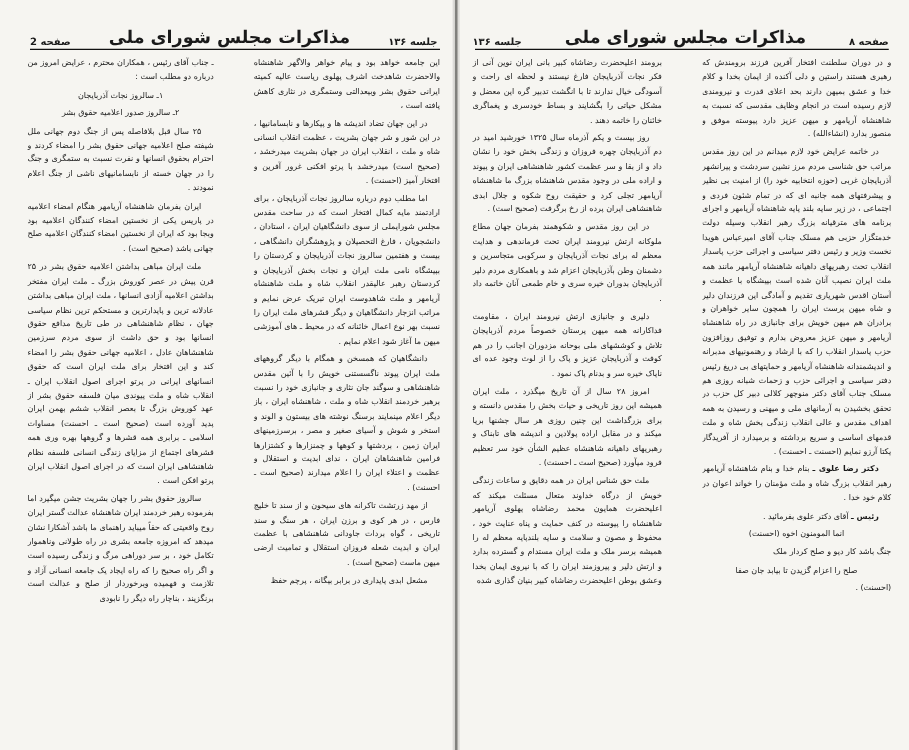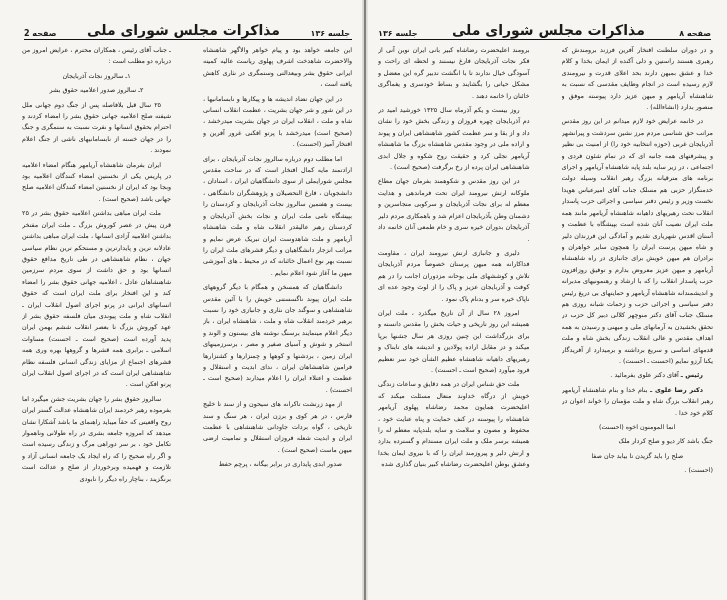--- a/index.html
+++ b/index.html
@@ -73,21 +73,21 @@
         <p>ایران بفرمان شاهنشاه آریامهر هنگام امضاء اعلامیه در پاریس یکی از نخستین امضاء کنندگان اعلامیه بود وبجا بود که ایران از نخستین امضاء کنندگان اعلامیه صلح جهانی باشد (صحیح است) .</p>
         <p>ملت ایران مباهی بداشتن اعلامیه حقوق بشر در ۲۵ قرن پیش در عصر کوروش بزرگ ـ ملت ایران مفتخر بداشتن اعلامیه آزادی انسانها ، ملت ایران مباهی بداشتن عادلانه ترین و پایدارترین و مستحکم ترین نظام سیاسی جهان ، نظام شاهنشاهی در طی تاریخ مدافع حقوق انسانها بود و حق داشت از سوی مردم سرزمین شاهنشاهان عادل ، اعلامیه جهانی حقوق بشر را امضاء کند و این افتخار برای ملت ایران است که حقوق انسانهای ایرانی در پرتو اجرای اصول انقلاب ایران ـ انقلاب شاه و ملت پیوندی میان فلسفه حقوق بشر از عهد کوروش بزرگ تا بعصر انقلاب ششم بهمن ایران پدید آورده است (صحیح است ـ احسنت) مساوات اسلامی ـ برابری همه قشرها و گروهها بهره وری همه قشرهای اجتماع از مزایای زندگی انسانی فلسفه نظام شاهنشاهی ایران است که در اجرای اصول انقلاب ایران پرتو افکن است .</p>
         <p>سالروز حقوق بشر را جهان بشریت جشن میگیرد اما بفرموده رهبر خردمند ایران شاهنشاه عدالت گستر ایران روح واقعیتی که حقاً میباید راهنمای ما باشد آشکارا نشان میدهد که امروزه جامعه بشری در راه طولانی وناهموار تکامل خود ، بر سر دوراهی مرگ و زندگی رسیده است و اگر راه صحیح را که راه ایجاد یک جامعه انسانی آزاد و تلازمت و فهمیده وبرخوردار از صلح و عدالت است برنگزیند ، بناچار راه دیگر را نابودی</p>
       </div>
       <div class="col">
         <p class="noindent">این جامعه خواهد بود و پیام خواهر والاگهر شاهنشاه والاحضرت شاهدخت اشرف پهلوی ریاست عالیه کمیته ایرانی حقوق بشر وبیعدالتی وستمگری در نثاری کاهش یافته است ،</p>
         <p>در این جهان تضاد اندیشه ها و پیکارها و نابسامانیها ، در این شور و شر جهان بشریت ، عظمت انقلاب انسانی شاه و ملت ، انقلاب ایران در جهان بشریت میدرخشد ، (صحیح است) میدرخشد با پرتو افکنی غرور آفرین و افتخار آمیز (احسنت) .</p>
         <p>اما مطلب دوم درباره سالروز نجات آذربایجان ، برای ارادتمند مایه کمال افتخار است که در ساحت مقدس مجلس شورایملی از سوی دانشگاهیان ایران ، استادان ، دانشجویان ، فارغ التحصیلان و پژوهشگران دانشگاهی ، بیست و هفتمین سالروز نجات آذربایجان و کردستان را بپیشگاه نامی ملت ایران و نجات بخش آذربایجان و کردستان رهبر عالیقدر انقلاب شاه و ملت شاهنشاه آریامهر و ملت شاهدوست ایران تبریک عرض نمایم و مراتب انزجار دانشگاهیان و دیگر قشرهای ملت ایران را نسبت بهر نوع اعمال خائنانه که در محیط ـ های آموزشی میهن ما آغاز شود اعلام نمایم .</p>
         <p>دانشگاهیان که همسخن و همگام با دیگر گروههای ملت ایران پیوند ناگسستنی خویش را با آئین مقدس شاهنشاهی و سوگند جان نثاری و جانبازی خود را نسبت برهبر خردمند انقلاب شاه و ملت ، شاهنشاه ایران ، باز دیگر اعلام مینمایند برسنگ نوشته های بیستون و الوند و استخر و شوش و آسیای صغیر و مصر ، برسرزمینهای ایران زمین ، بردشتها و کوهها و چمنزارها و کشتزارها فرامین شاهنشاهان ایران ، ندای ابدیت و استقلال و عظمت و اعتلاء ایران را اعلام میدارند (صحیح است ـ احسنت) .</p>
         <p>از مهد زرتشت تاکرانه های سیحون و از سند تا خلیج فارس ، در هر کوی و برزن ایران ، هر سنگ و سند تاریخی ، گواه بردات جاودانی شاهنشاهی با عظمت ایران و ابدیت شعله فروزان استقلال و تمامیت ارضی میهن ماست (صحیح است) .</p>
-        <p>صدور ابدی پایداری در برابر بیگانه ، پرچم حفظ</p>
+        <p>مشعل ابدی پایداری در برابر بیگانه ، پرچم حفظ</p>
       </div>
     </div>
   </div>
 
   <div class="page page-right">
     <div class="header">
       <span>صفحه ۸</span>
       <span class="title">مذاکرات مجلس شورای ملی</span>
       <span>جلسه ۱۳۶</span>
     </div>
@@ -98,29 +98,29 @@
         <p>روز بیست و یکم آذرماه سال ۱۳۲۵ خورشید امید در دم آذربایجان چهره فروزان و زندگی بخش خود را نشان داد و از بقا و سر عظمت کشور شاهنشاهی ایران و پیوند و اراده ملی در وجود مقدس شاهنشاه بزرگ ما شاهنشاه آریامهر تجلی کرد و حقیقت روح شکوه و جلال ابدی شاهنشاهی ایران پرده از رخ برگرفت (صحیح است) .</p>
         <p>در این روز مقدس و شکوهمند بفرمان جهان مطاع ملوکانه ارتش نیرومند ایران تحت فرماندهی و هدایت معظم له برای نجات آذربایجان و سرکوبی متجاسرین و دشمنان وطن بآذربایجان اعزام شد و باهمکاری مردم دلیر آذربایجان بدوران خیره سری و خام طمعی آنان خاتمه داد .</p>
         <p>دلیری و جانبازی ارتش نیرومند ایران ، مقاومت فداکارانه همه میهن پرستان خصوصاً مردم آذربایجان تلاش و کوششهای ملی بوحانه مزدوران اجانب را در هم کوفت و آذربایجان عزیز و پاک را از لوث وجود عده ای ناپاک خیره سر و بدنام پاک نمود .</p>
         <p>امروز ۲۸ سال از آن تاریخ میگذرد ، ملت ایران همیشه این روز تاریخی و حیات بخش را مقدس دانسته و برای بزرگداشت این چنین روزی هر سال جشنها برپا میکند و در مقابل اراده پولادین و اندیشه های تابناک و رهبریهای داهیانه شاهنشاه عظیم الشأن خود سر تعظیم فرود میآورد (صحیح است ـ احسنت) .</p>
         <p>ملت حق شناس ایران در همه دقایق و ساعات زندگی خویش از درگاه خداوند متعال مسئلت میکند که اعلیحضرت همایون محمد رضاشاه پهلوی آریامهر شاهنشاه را پیوسته در کنف حمایت و پناه عنایت خود ، محفوظ و مصون و سلامت و سایه بلندپایه معظم له را همیشه برسر ملک و ملت ایران مستدام و گسترده بدارد و ارتش دلیر و پیروزمند ایران را که با نیروی ایمان بخدا وعشق بوطن اعلیحضرت رضاشاه کبیر بنیان گذاری شده</p>
       </div>
       <div class="col">
         <p class="noindent">و در دوران سلطنت افتخار آفرین فرزند برومندش که رهبری هستند راستین و دلی آکنده از ایمان بخدا و کلام خدا و عشق بمیهن دارند بحد اعلای قدرت و نیرومندی لازم رسیده است در انجام وظایف مقدسی که نسبت به شاهنشاه آریامهر و میهن عزیز دارد پیوسته موفق و منصور بدارد (انشاءالله) .</p>
         <p>در خاتمه عرایض خود لازم میدانم در این روز مقدس مراتب حق شناسی مردم مرز نشین سردشت و پیرانشهر آذربایجان غربی (حوزه انتخابیه خود را) از امنیت بی نظیر و پیشرفتهای همه جانبه ای که در تمام شئون فردی و اجتماعی ، در زیر سایه بلند پایه شاهنشاه آریامهر و اجرای برنامه های مترقیانه بزرگ رهبر انقلاب وسیله دولت خدمتگزار حزبی هم مسلک جناب آقای امیرعباس هویدا نخست وزیر و رئیس دفتر سیاسی و اجرائی حزب پاسدار انقلاب تحت رهبریهای داهیانه شاهنشاه آریامهر مانند همه ملت ایران نصیب آنان شده است بپیشگاه با عظمت و آستان اقدس شهریاری تقدیم و آمادگی این فرزندان دلیر و شاه میهن پرست ایران را همچون سایر خواهران و برادران هم میهن خویش برای جانبازی در راه شاهنشاه آریامهر و میهن عزیز معروض بدارم و توفیق روزافزون حزب پاسدار انقلاب را که با ارشاد و رهنمونیهای مدبرانه و اندیشمندانه شاهنشاه آریامهر و حمایتهای بی دریغ رئیس دفتر سیاسی و اجرائی حزب و زحمات شبانه روزی هم مسلک جناب آقای دکتر منوچهر کلالی دبیر کل حزب در تحقق بخشیدن به آرمانهای ملی و میهنی و رسیدن به همه اهداف مقدس و عالی انقلاب زندگی بخش شاه و ملت قدمهای اساسی و سریع برداشته و برمیدارد از آفریدگار یکتا آرزو نمایم (احسنت ـ احسنت) .</p>
         <p>
+          <span class="speaker">دکتر رضا علوی ـ</span>
+          <span>بنام خدا و بنام شاهنشاه آریامهر رهبر انقلاب بزرگ شاه و ملت مؤمنان را خواند اعوان در کلام خود خدا .</span>
+        </p>
+        <p>
           <span class="speaker">رئیس ـ</span>
           <span>آقای دکتر علوی بفرمائید .</span>
         </p>
-        <p>
-          <span class="speaker">دکتر رضا علوی ـ</span>
-          <span>بنام خدا و بنام شاهنشاه آریامهر رهبر انقلاب بزرگ شاه و ملت مؤمنان را خواند اعوان در کلام خود خدا .</span>
-        </p>
         <p class="center">انما المومنون اخوه (احسنت)</p>
         <p class="noindent">جنگ باشد کار دیو و صلح کردار ملک</p>
-        <p class="center">صلح را باید گزیدن تا بیابد جان صفا</p>
+        <p class="center">صلح را اعزام گزیدن تا بیابد جان صفا</p>
         <p class="noindent">(احسنت) .</p>
       </div>
     </div>
   </div>
 
   <div class="gutter-shadow"></div>
 </div>
 
 </body></html>

